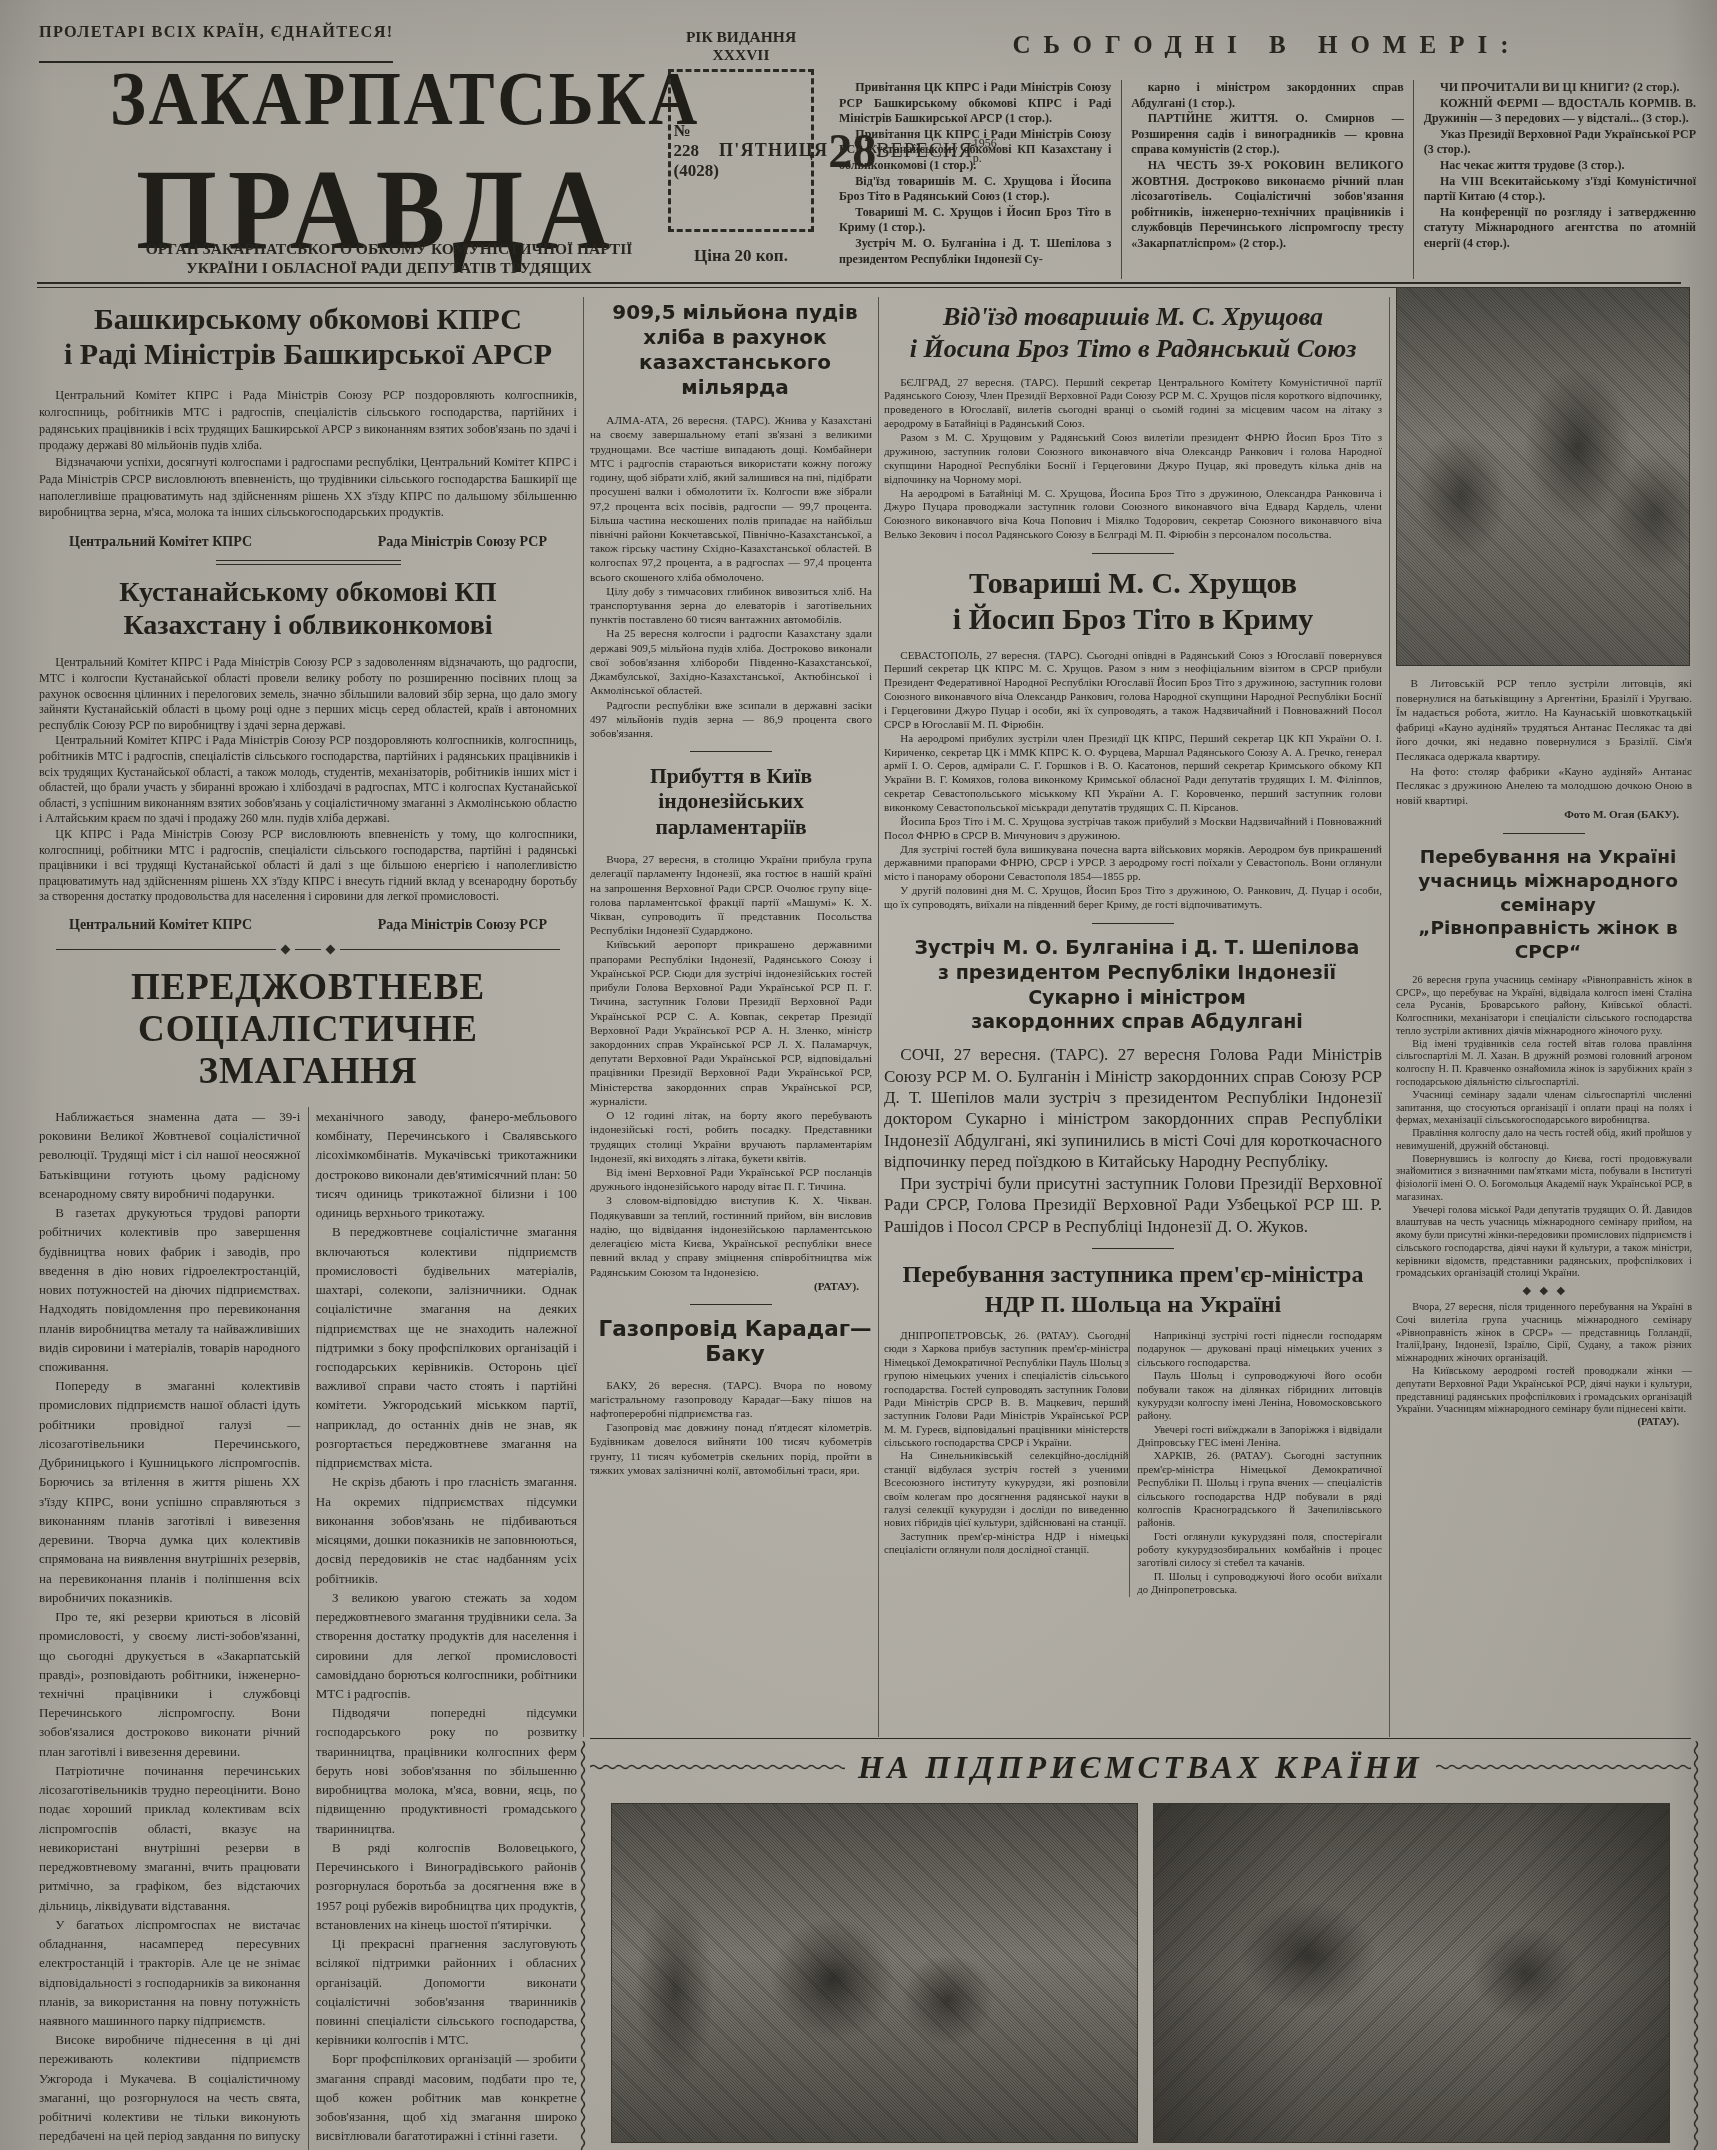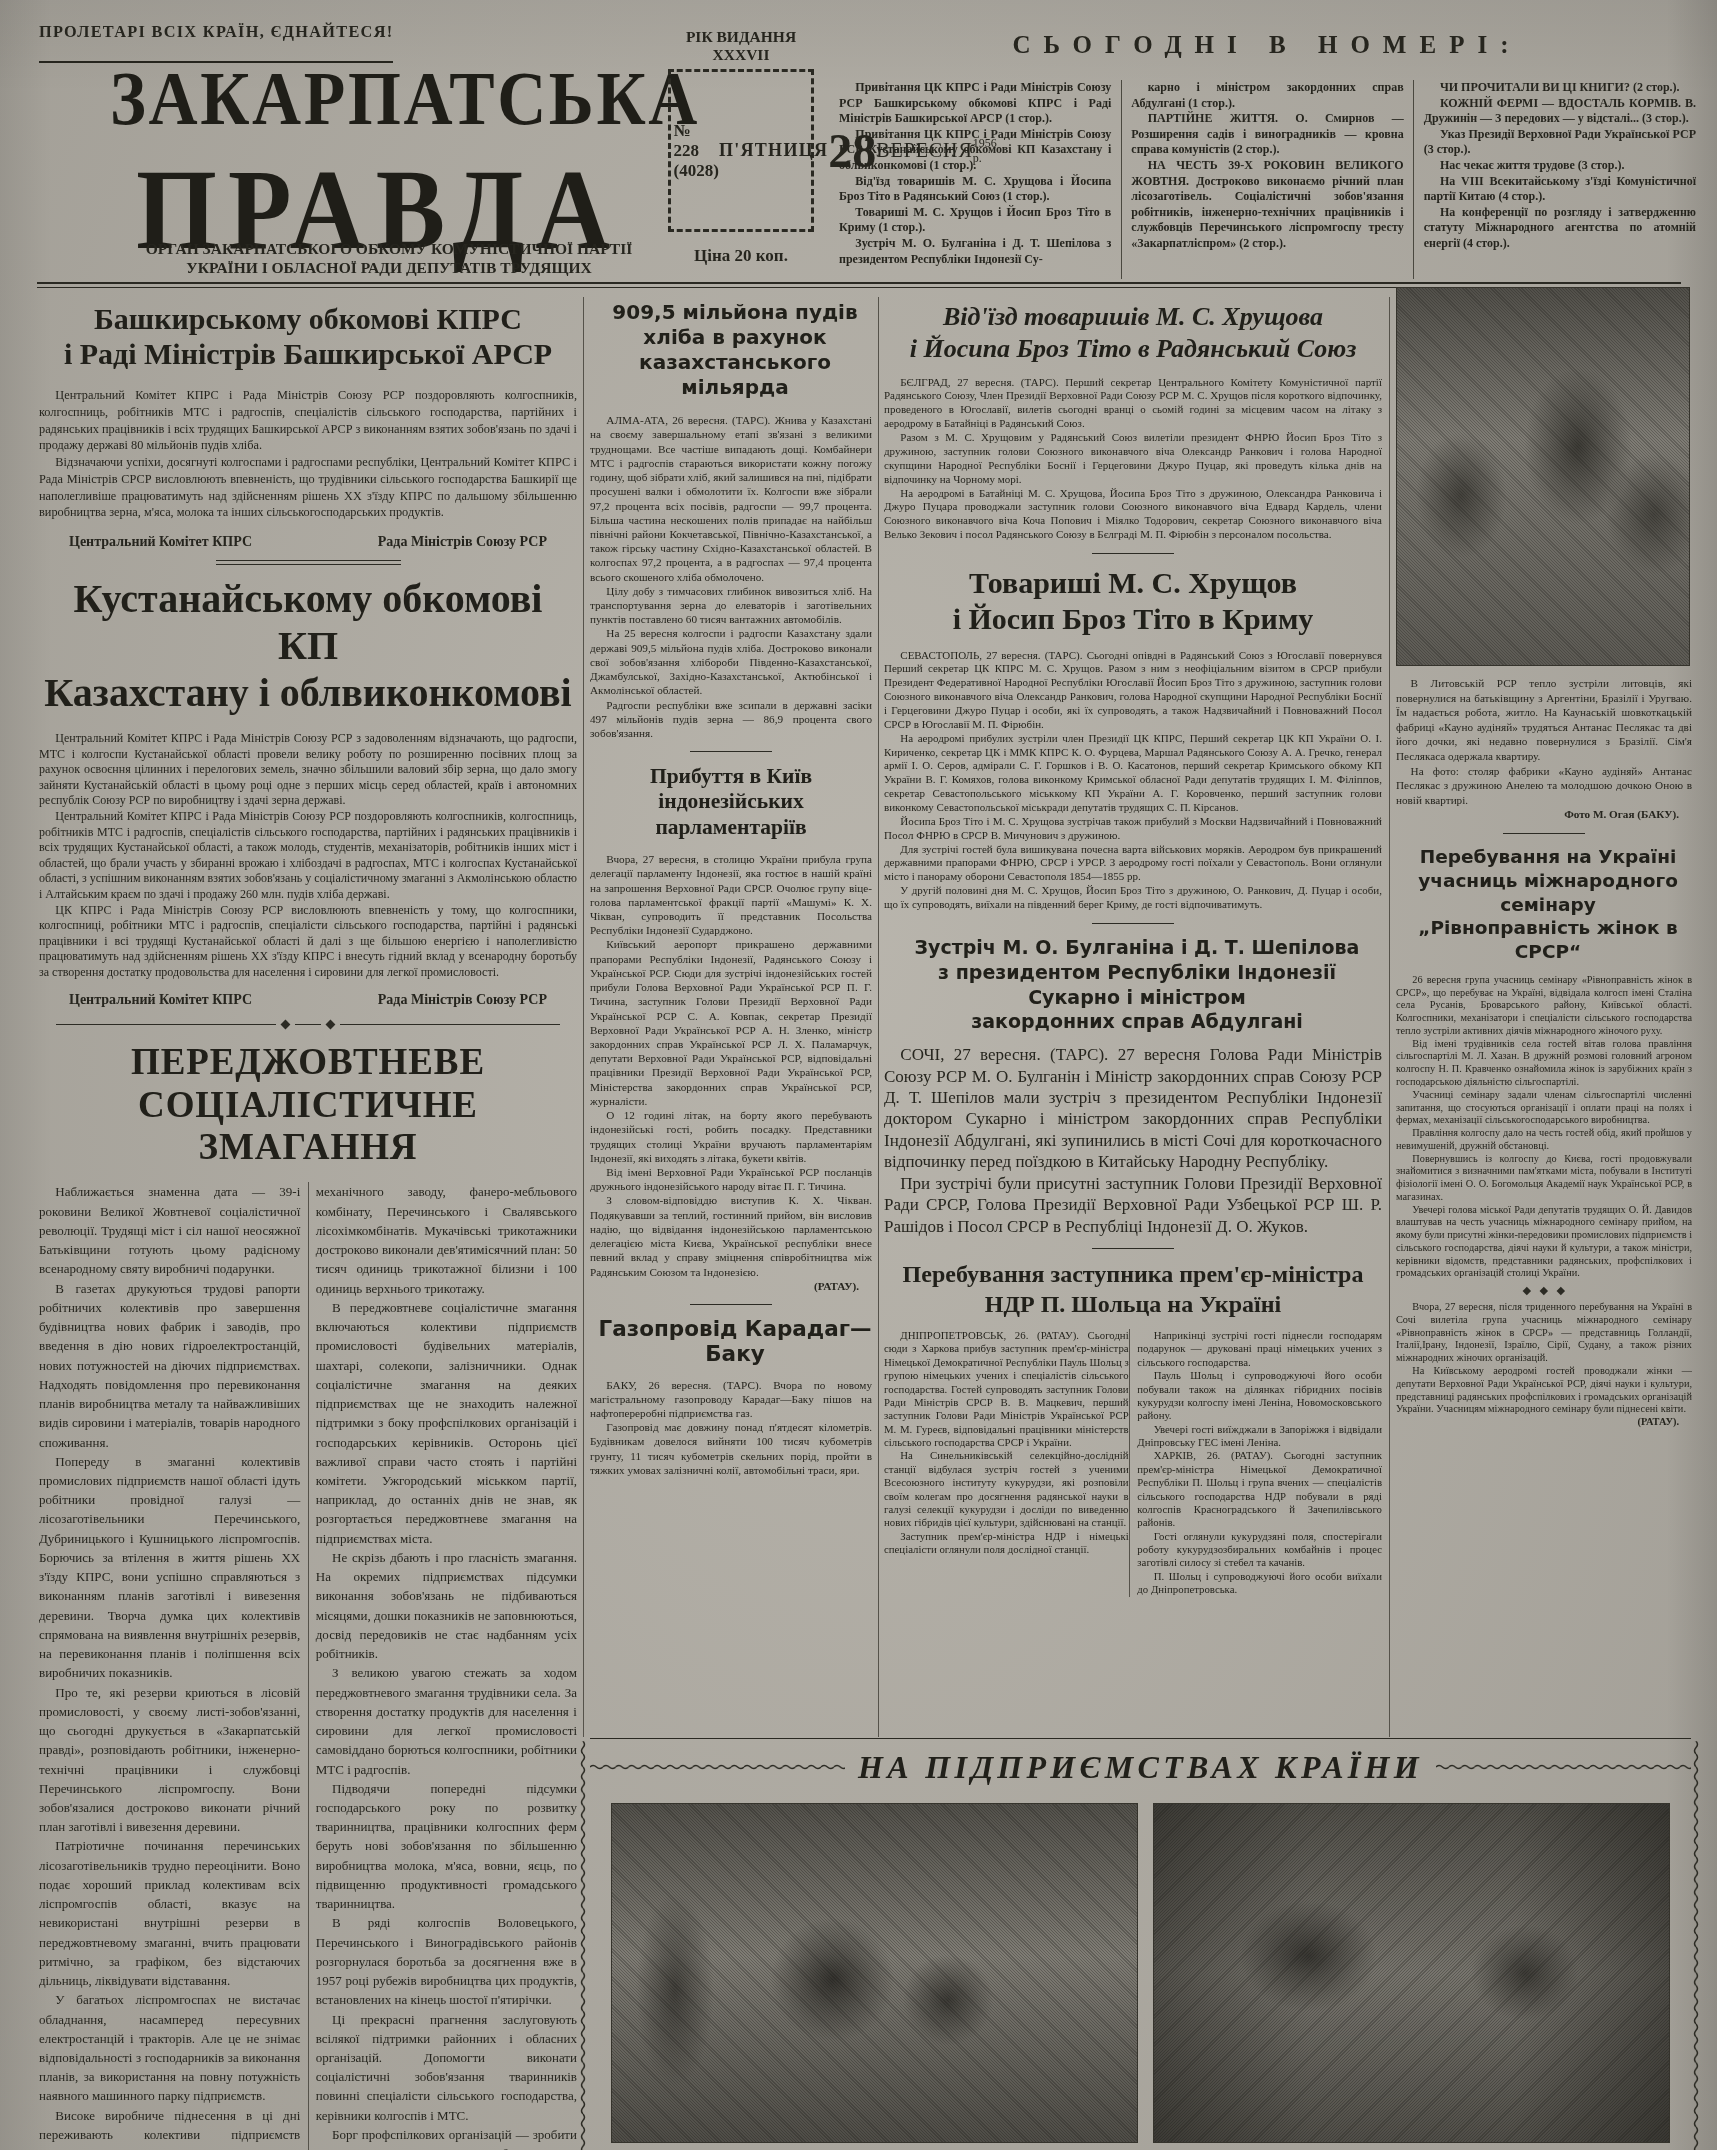--- a/index.html
+++ b/index.html
@@ -123,21 +123,21 @@
       </div>
       <div class="sigrow" style="font-size:14px;margin-top:13px;">
         <span>Центральний Комітет КПРС</span>
         <span>Рада Міністрів Союзу РСР</span>
       </div>
     </div>
 
     <div class="hrule2"></div>
 
     <div>
-      <div class="headline" style="font-size:40px;line-height:1.18;">
+      <div class="headline" style="font-size:28px;line-height:1.18;">
         <div>Кустанайському обкомові КП</div>
         <div>Казахстану і облвиконкомові</div>
       </div>
       <div style="font-size:12px;line-height:1.3;margin-top:14.6px;">
         <p>Центральний Комітет КПРС і Рада Міністрів Союзу РСР з задоволенням відзначають, що радгоспи, МТС і колгоспи Кустанайської області провели велику роботу по розширенню посівних площ за рахунок освоєння цілинних і перелогових земель, значно збільшили валовий збір зерна, що дало змогу зайняти Кустанайській області в цьому році одне з перших місць серед областей, країв і автономних республік Союзу РСР по виробництву і здачі зерна державі.</p>
         <p>Центральний Комітет КПРС і Рада Міністрів Союзу РСР поздоровляють колгоспників, колгоспниць, робітників МТС і радгоспів, спеціалістів сільського господарства, партійних і радянських працівників і всіх трудящих Кустанайської області, а також молодь, студентів, механізаторів, робітників інших міст і областей, що брали участь у збиранні врожаю і хлібоздачі в радгоспах, МТС і колгоспах Кустанайської області, з успішним виконанням взятих зобов'язань у соціалістичному змаганні з Акмолінською областю і Алтайським краєм по здачі і продажу 260 млн. пудів хліба державі.</p>
         <p>ЦК КПРС і Рада Міністрів Союзу РСР висловлюють впевненість у тому, що колгоспники, колгоспниці, робітники МТС і радгоспів, спеціалісти сільського господарства, партійні і радянські працівники і всі трудящі Кустанайської області й далі з ще більшою енергією і наполегливістю працюватимуть над здійсненням рішень XX з'їзду КПРС і внесуть гідний вклад у всенародну боротьбу за створення достатку продовольства для населення і сировини для легкої промисловості.</p>
       </div>
       <div class="sigrow" style="font-size:14px;margin-top:12px;">
         <span>Центральний Комітет КПРС</span>
@@ -276,21 +276,21 @@
         <div>НДР П. Шольца на Україні</div>
       </div>
       <div style="margin-top:10.3px;display:flex;gap:0;font-size:10.8px;line-height:1.24;">
         <div style="flex:1;padding-right:0;">
           <p>ДНІПРОПЕТРОВСЬК, 26. (РАТАУ). Сьогодні сюди з Харкова прибув заступник прем'єр-міністра Німецької Демократичної Республіки Пауль Шольц з групою німецьких учених і спеціалістів сільського господарства. Гостей супроводять заступник Голови Ради Міністрів СРСР В. В. Мацкевич, перший заступник Голови Ради Міністрів Української РСР М. М. Гуреєв, відповідальні працівники міністерств сільського господарства СРСР і України.</p>
           <p>На Синельниківській селекційно-дослідній станції відбулася зустріч гостей з ученими Всесоюзного інституту кукурудзи, які розповіли своїм колегам про досягнення радянської науки в галузі селекції кукурудзи і досліди по виведенню нових гібридів цієї культури, здійснювані на станції.</p>
           <p>Заступник прем'єр-міністра НДР і німецькі спеціалісти оглянули поля дослідної станції.</p>
         </div>
         <div style="flex:1;padding-left:7.7px;border-left:1.3px solid #55524a;">
           <p>Наприкінці зустрічі гості піднесли господарям подарунок — друковані праці німецьких учених з сільського господарства.</p>
-          <p>Пауль Шольц і супроводжуючі його особи побували також на ділянках гібридних посівів кукурудзи колгоспу імені Леніна, Новомосковського району.</p>
+          <p>Пауль Шольц і супроводжуючі його особи побували також на ділянках гібридних литовців кукурудзи колгоспу імені Леніна, Новомосковського району.</p>
           <p>Увечері гості виїжджали в Запоріжжя і відвідали Дніпровську ГЕС імені Леніна.</p>
           <p>ХАРКІВ, 26. (РАТАУ). Сьогодні заступник прем'єр-міністра Німецької Демократичної Республіки П. Шольц і група вчених — спеціалістів сільського господарства НДР побували в ряді колгоспів Красноградського й Зачепилівського районів.</p>
           <p>Гості оглянули кукурудзяні поля, спостерігали роботу кукурудзозбиральних комбайнів і процес заготівлі силосу зі стебел та качанів.</p>
           <p>П. Шольц і супроводжуючі його особи виїхали до Дніпропетровська.</p>
         </div>
       </div>
     </div>
   </div>
 
   <div class="abs" style="left:1396px;top:280px;width:296px;height:1438px;overflow:hidden;">

